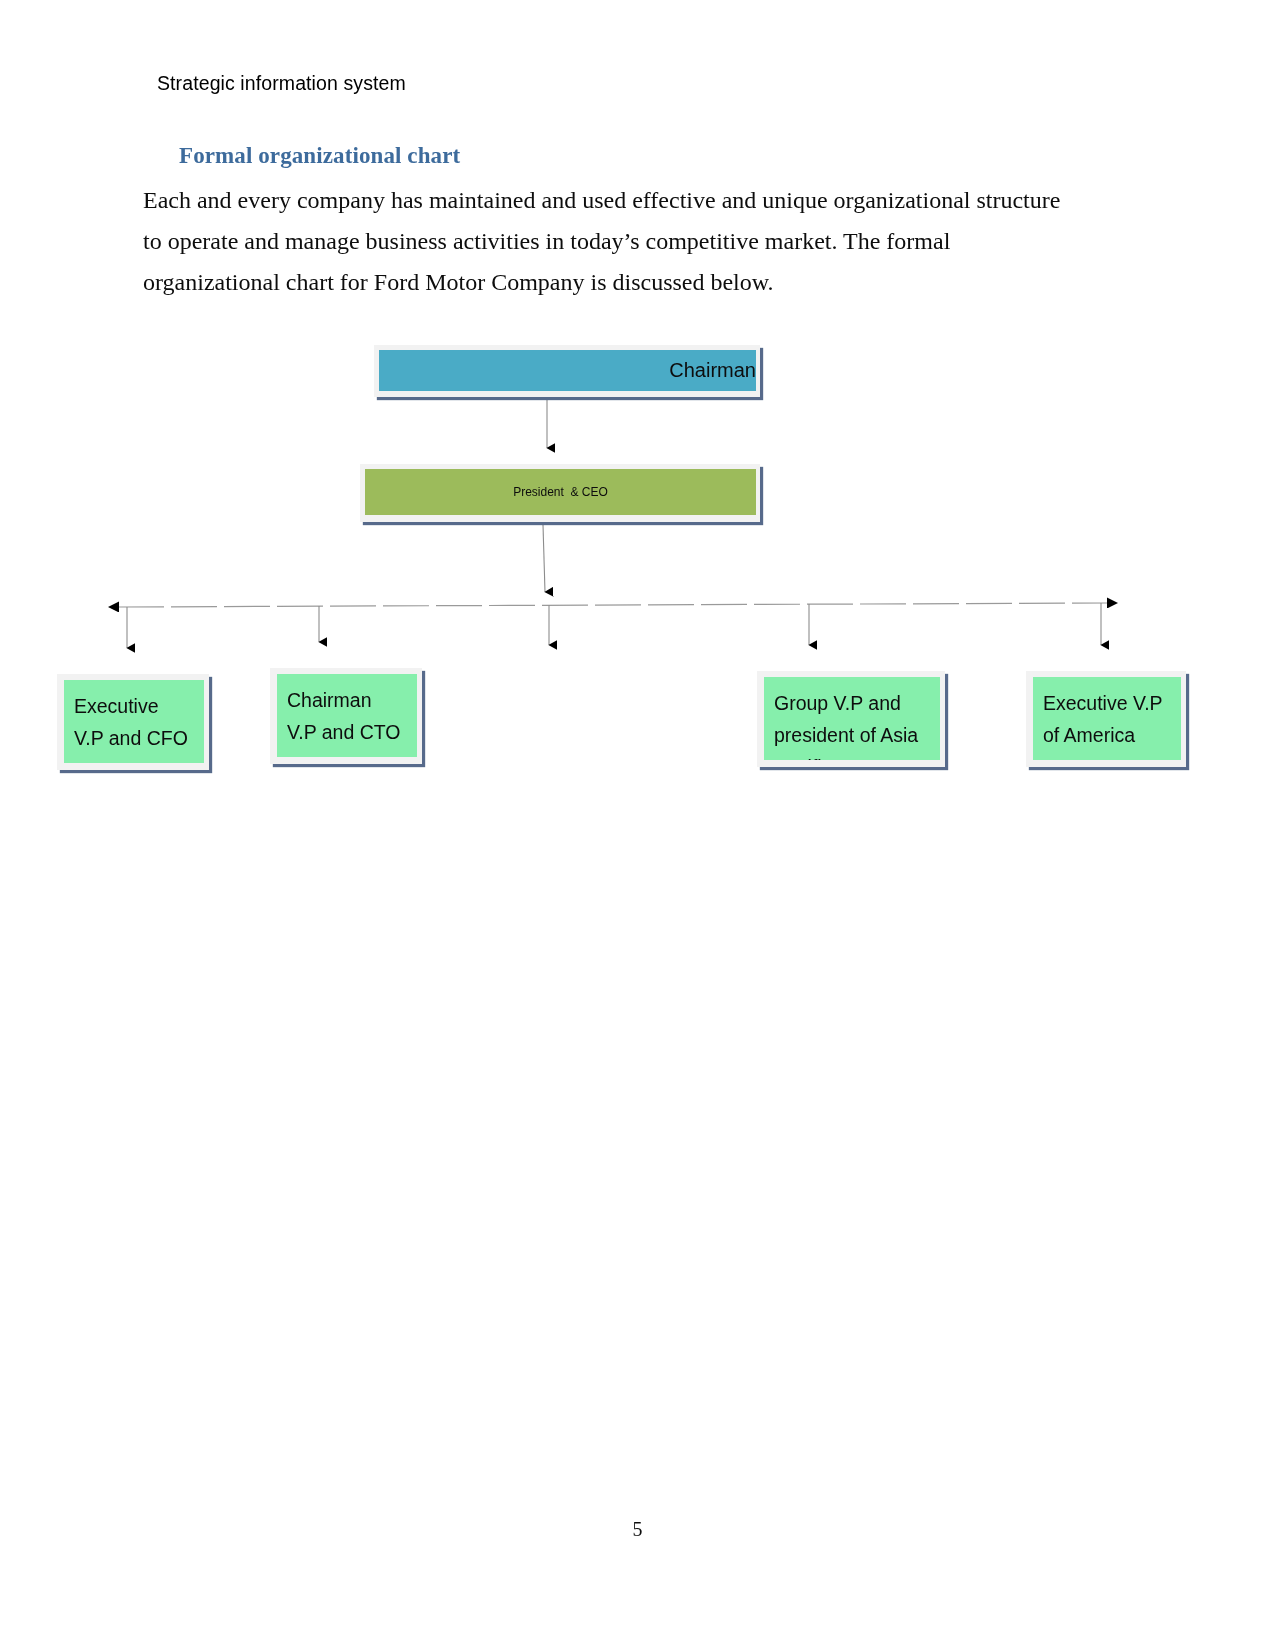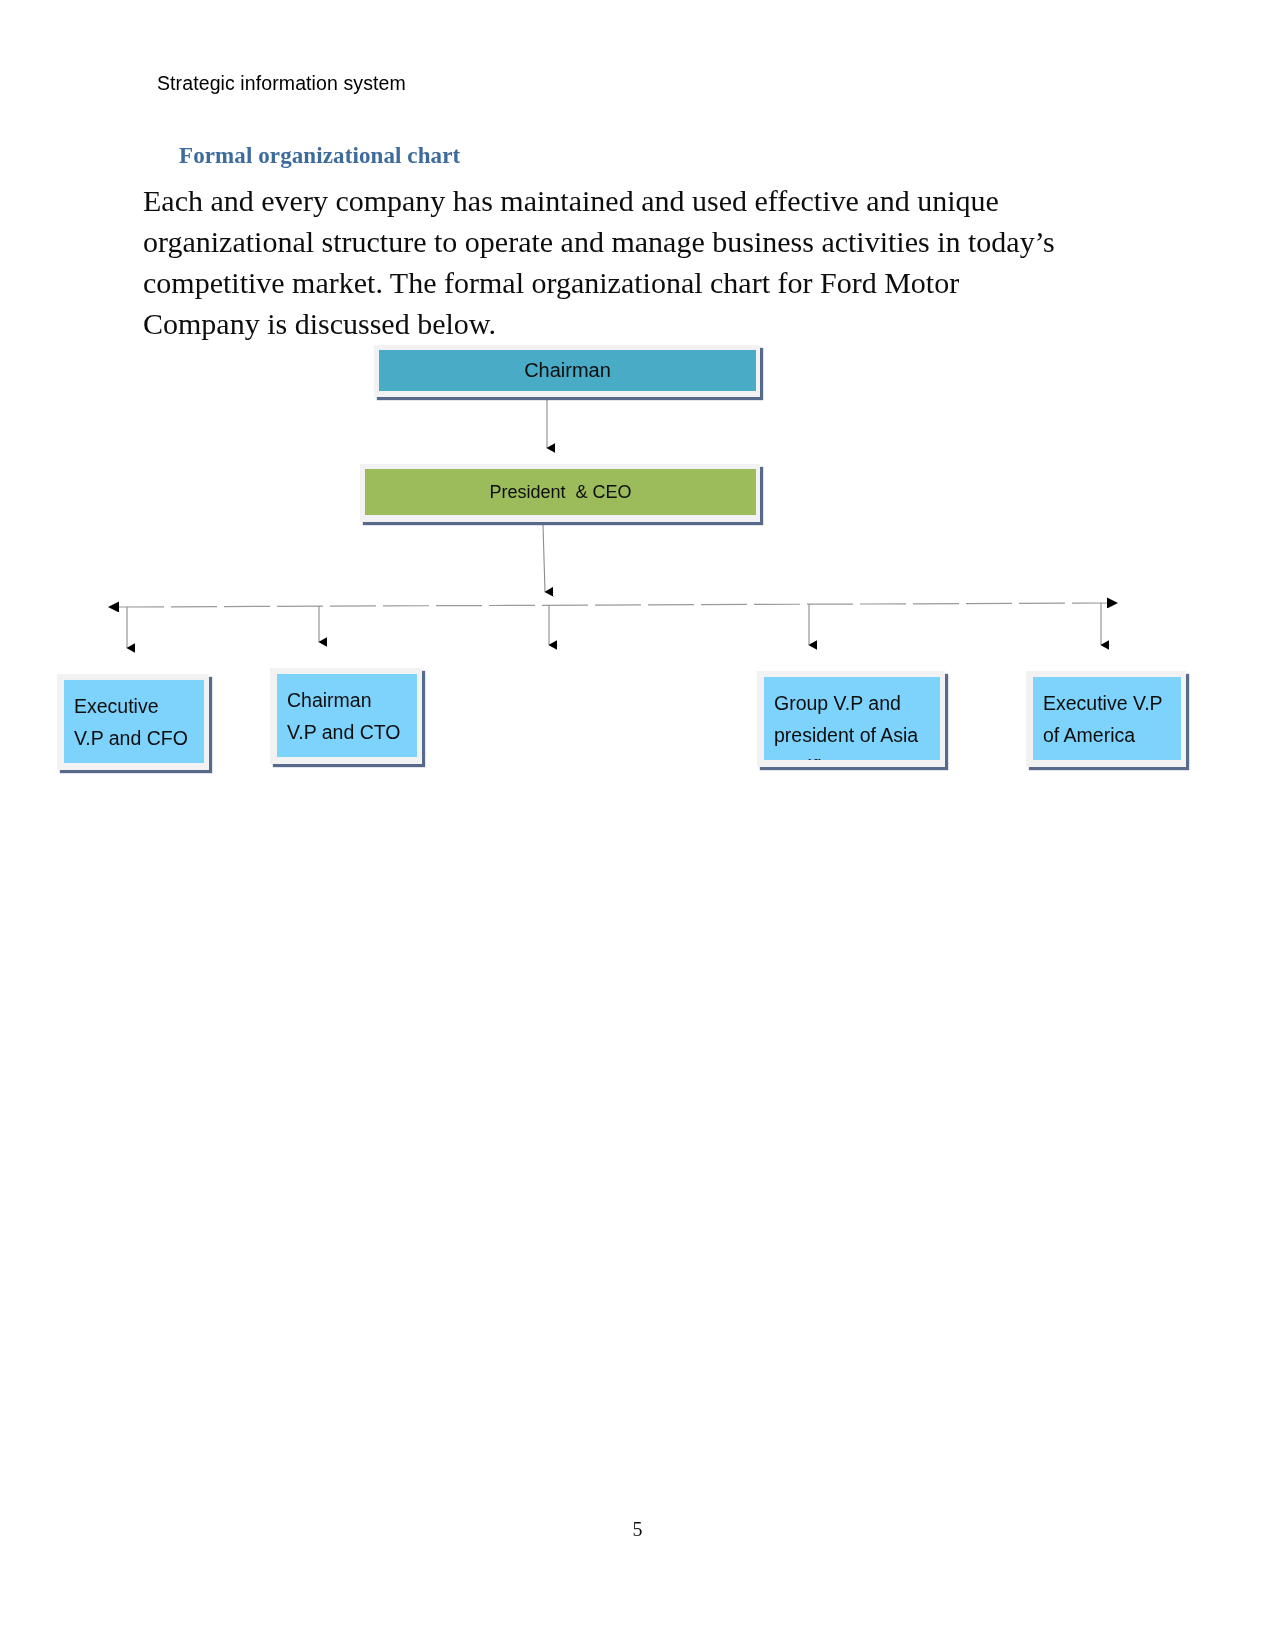--- a/index.html
+++ b/index.html
@@ -48,21 +48,21 @@
     margin-left: 36px;
   }
 
   
   .body-paragraph {
     position: absolute;
     left: 143px;
     top: 180px;
     width: 925px;
     font-family: "Liberation Serif", serif;
-    font-size: 30px;
+    font-size: 24px;
     line-height: 41px;
     color: #0d0d0d;
     text-align: left;
   }
 
   
   .org-chart {
     position: absolute;
     left: 0;
     top: 0;
@@ -105,51 +105,51 @@
   
   .node-chairman {
     left: 374px;
     top: 345px;
     width: 386px;
     height: 52px;
     padding: 5px 4px 6px 5px;
   }
   .node-chairman .node-inner {
     background: #4aabc6;
-    justify-content: center;
+    justify-content: flex-end;
   }
   .node-chairman .node-label {
     font-size: 20px;
     text-align: center;
   }
 
   
   .node-ceo {
     left: 360px;
     top: 464px;
     width: 400px;
     height: 58px;
     padding: 5px 4px 7px 5px;
   }
   .node-ceo .node-inner {
     background: #9cbb5b;
     justify-content: center;
   }
   .node-ceo .node-label {
-    font-size: 18px;
+    font-size: 12px;
     text-align: center;
   }
 
   
   .node-leaf {
     height: 96px;
     padding: 6px 5px 7px 7px;
   }
   .node-leaf .node-inner {
-    background: #7dd3fc;
+    background: #86efac;
     align-items: flex-start;
     padding: 10px 16px 0 10px;
   }
   .node-leaf .node-label {
     font-size: 19.5px;
     line-height: 32px;
   }
 
   .node-cfo     { left: 57px;   top: 674px;  width: 152px; }
   .node-cto     { left: 270px;  top: 668px;  width: 152px; }

